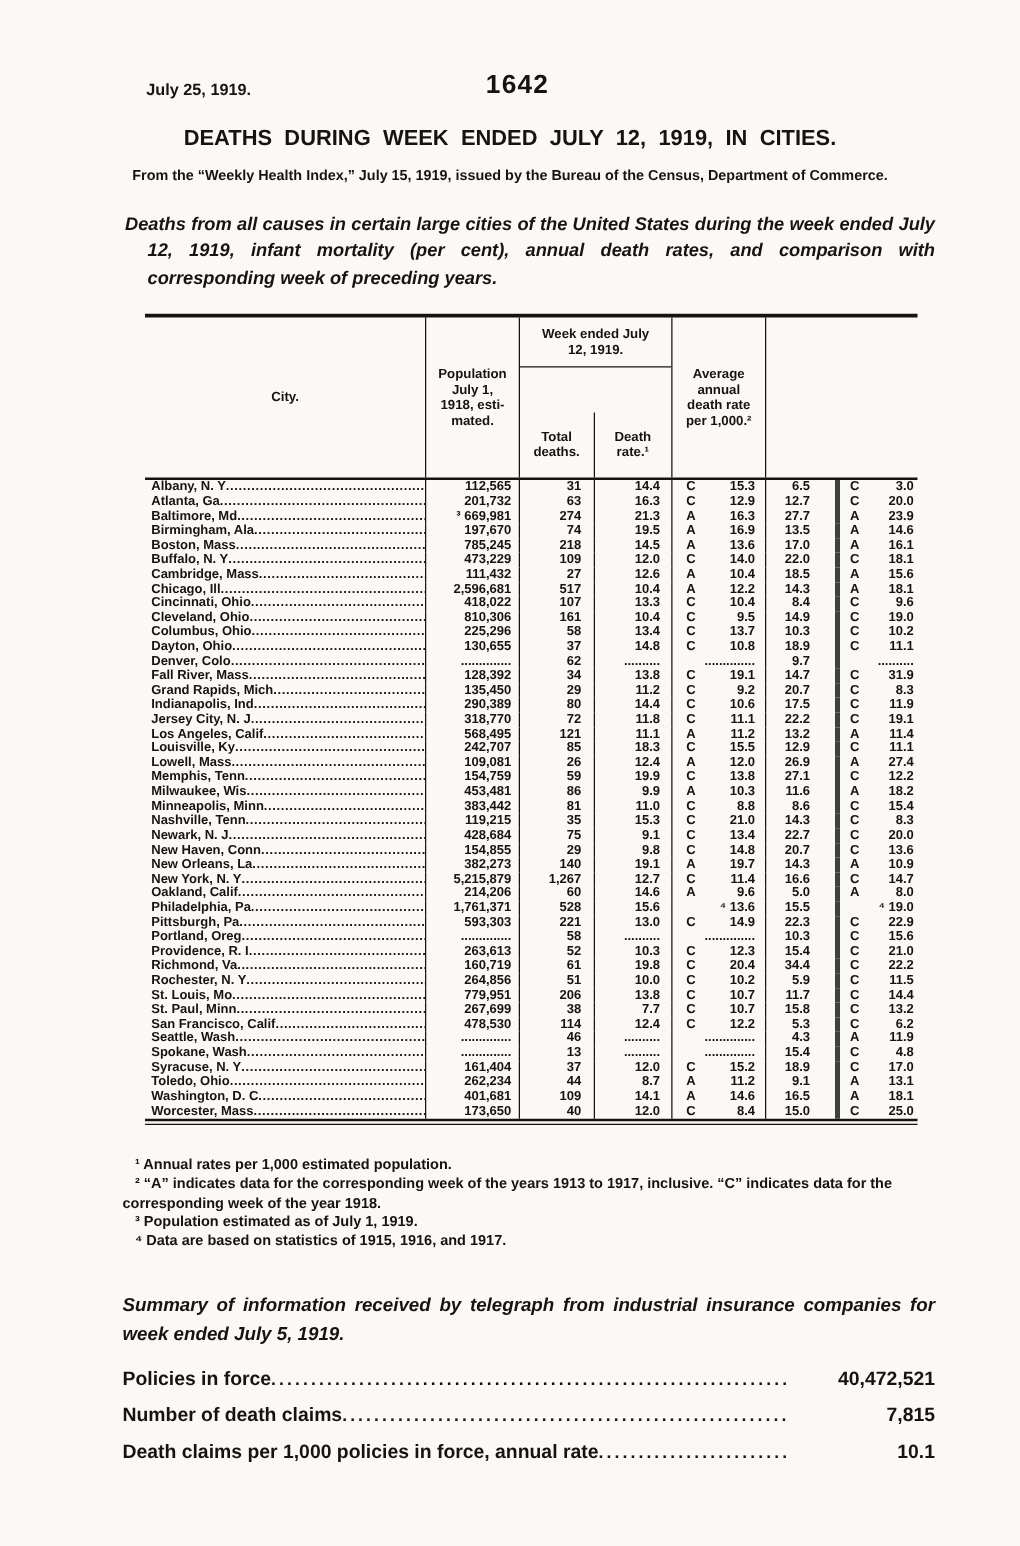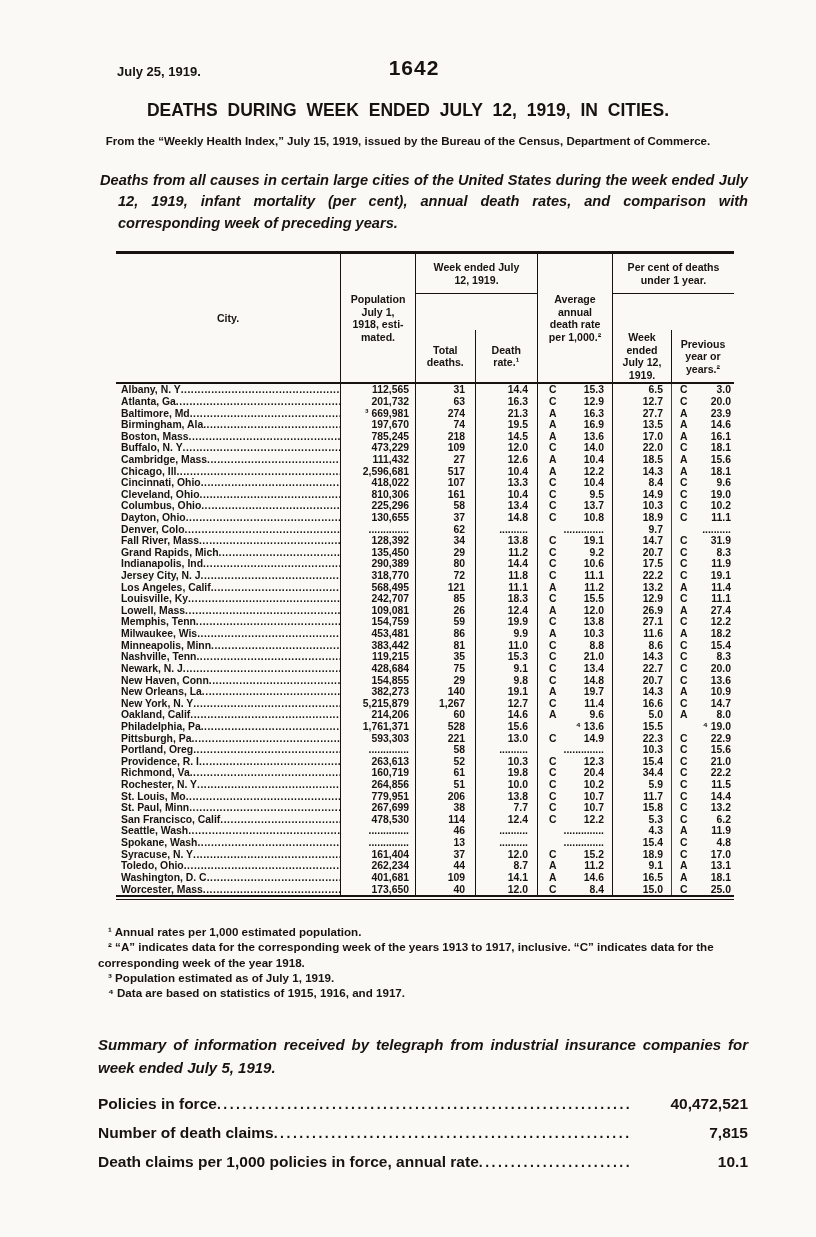--- a/index.html
+++ b/index.html
@@ -47,21 +47,21 @@
   .after-rule { width:618px; margin:2px 0 0 116px; border-bottom:1px solid #17140f; }
   .trow { display:flex; height:11.62px; line-height:11.62px; font-size:10.4px; white-space:nowrap; }
   .c { overflow:hidden; }
   .c.city { width:225px; border-right:1px solid #17140f; padding-left:5px; display:flex; align-items:baseline; }
   .leader { flex:1; overflow:hidden; }
   .leader::after { content:"........................................................................"; letter-spacing:0.5px; }
   .c.pop  { width:75px; border-right:1px solid #17140f; text-align:right; padding-right:6px; }
   .c.tot  { width:60px; border-right:1px solid #17140f; text-align:right; padding-right:10px; }
   .c.rate { width:62px; border-right:1px solid #17140f; text-align:right; padding-right:9px; }
   .c.avg  { width:75px; border-right:1px solid #17140f; display:flex; justify-content:space-between; padding:0 8px 0 11px; }
-  .c.pctw { width:59px; border-right:1px solid #404040; text-align:right; padding-right:8px; }
+  .c.pctw { width:59px; border-right:4px solid #404040; text-align:right; padding-right:20px; }
   .c.prev { width:62px; display:flex; justify-content:space-between; padding:0 3px 0 8px; }
   
   .footnotes { width:650px; margin:24px 0 0 98px; font-size:11.6px; font-weight:600; line-height:1.32; }
   .footnote { text-indent:10px; }
   
   .sum-head { width:650px; margin:32px 0 0 98px; font-style:italic; font-weight:600; font-size:15px; line-height:1.55; }
   .sum-head .l1 { display:block; text-align:justify; text-align-last:justify; }
   .sum-head .l2 { display:block; text-align:left; }
   .sum-list { width:650px; margin:16px 0 0 98px; font-size:15.5px; font-weight:bold; }
   .sum-row { display:flex; align-items:baseline; height:29px; }
@@ -109,39 +109,20 @@
               <div>rate.¹</div>
             </div>
         </div>
       </div>
       <div class="hcell h-avg">
           <div>Average</div>
           <div>annual</div>
           <div>death rate</div>
           <div>per 1,000.²</div>
         </div>
-      <div class="hgroup hg-pct">
-        <div class="hgroup-label">
-            <div>Per cent of deaths</div>
-            <div>under 1 year.</div>
-          </div>
-        <div class="hgroup-subs">
-          <div class="hcell h-pweek">
-              <div>Week</div>
-              <div>ended</div>
-              <div>July 12,</div>
-              <div>1919.</div>
-            </div>
-          <div class="hcell h-prev">
-              <div>Previous</div>
-              <div>year or</div>
-              <div>years.²</div>
-            </div>
-        </div>
-      </div>
     </div>
     <div class="tbody">
     <div class="trow">
       <div class="c city">
         <span>Albany, N. Y</span>
         <span class="leader"></span>
       </div>
       <div class="c pop">112,565</div>
       <div class="c tot">31</div>
       <div class="c rate">14.4</div>

